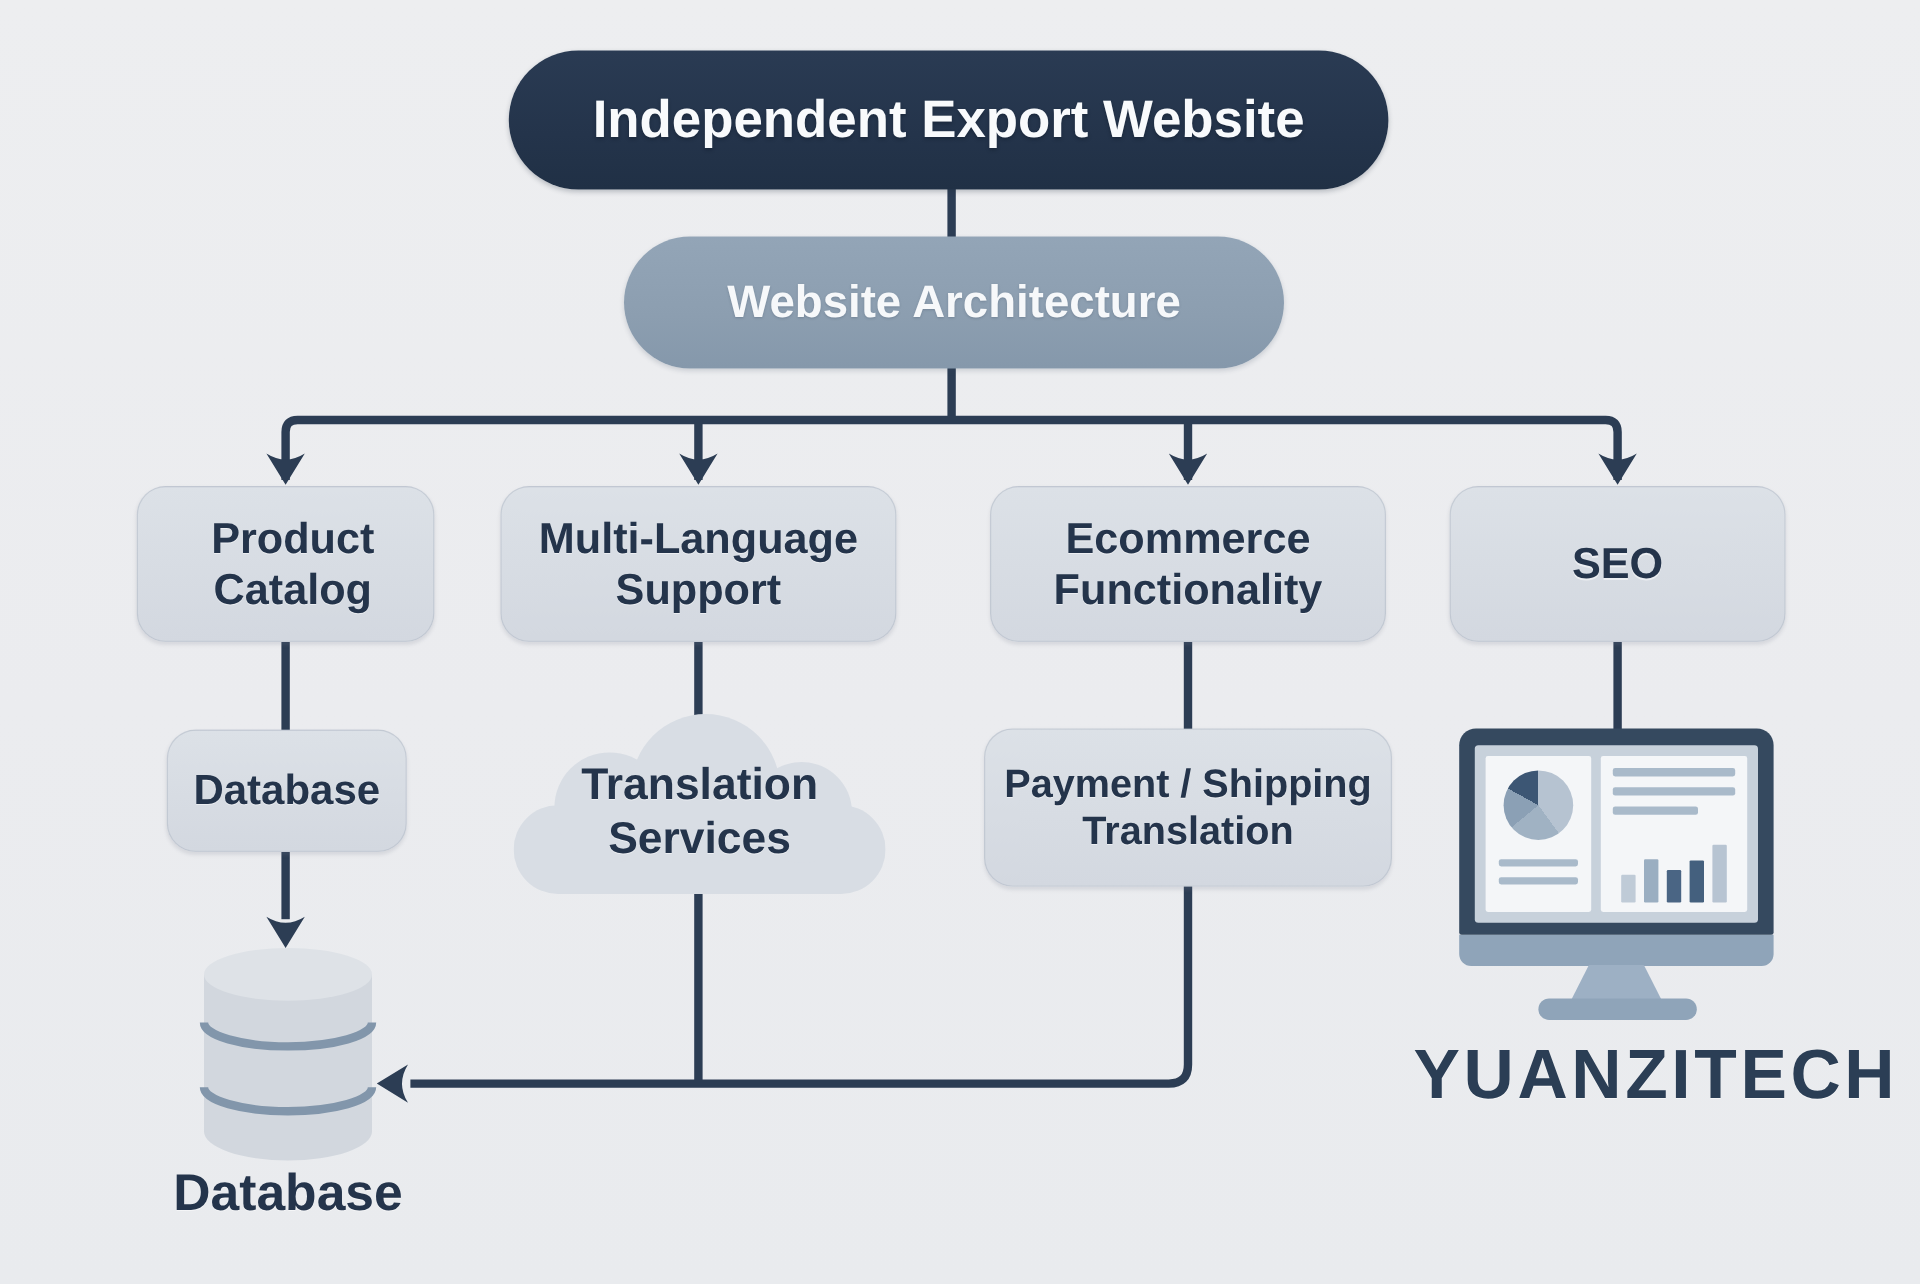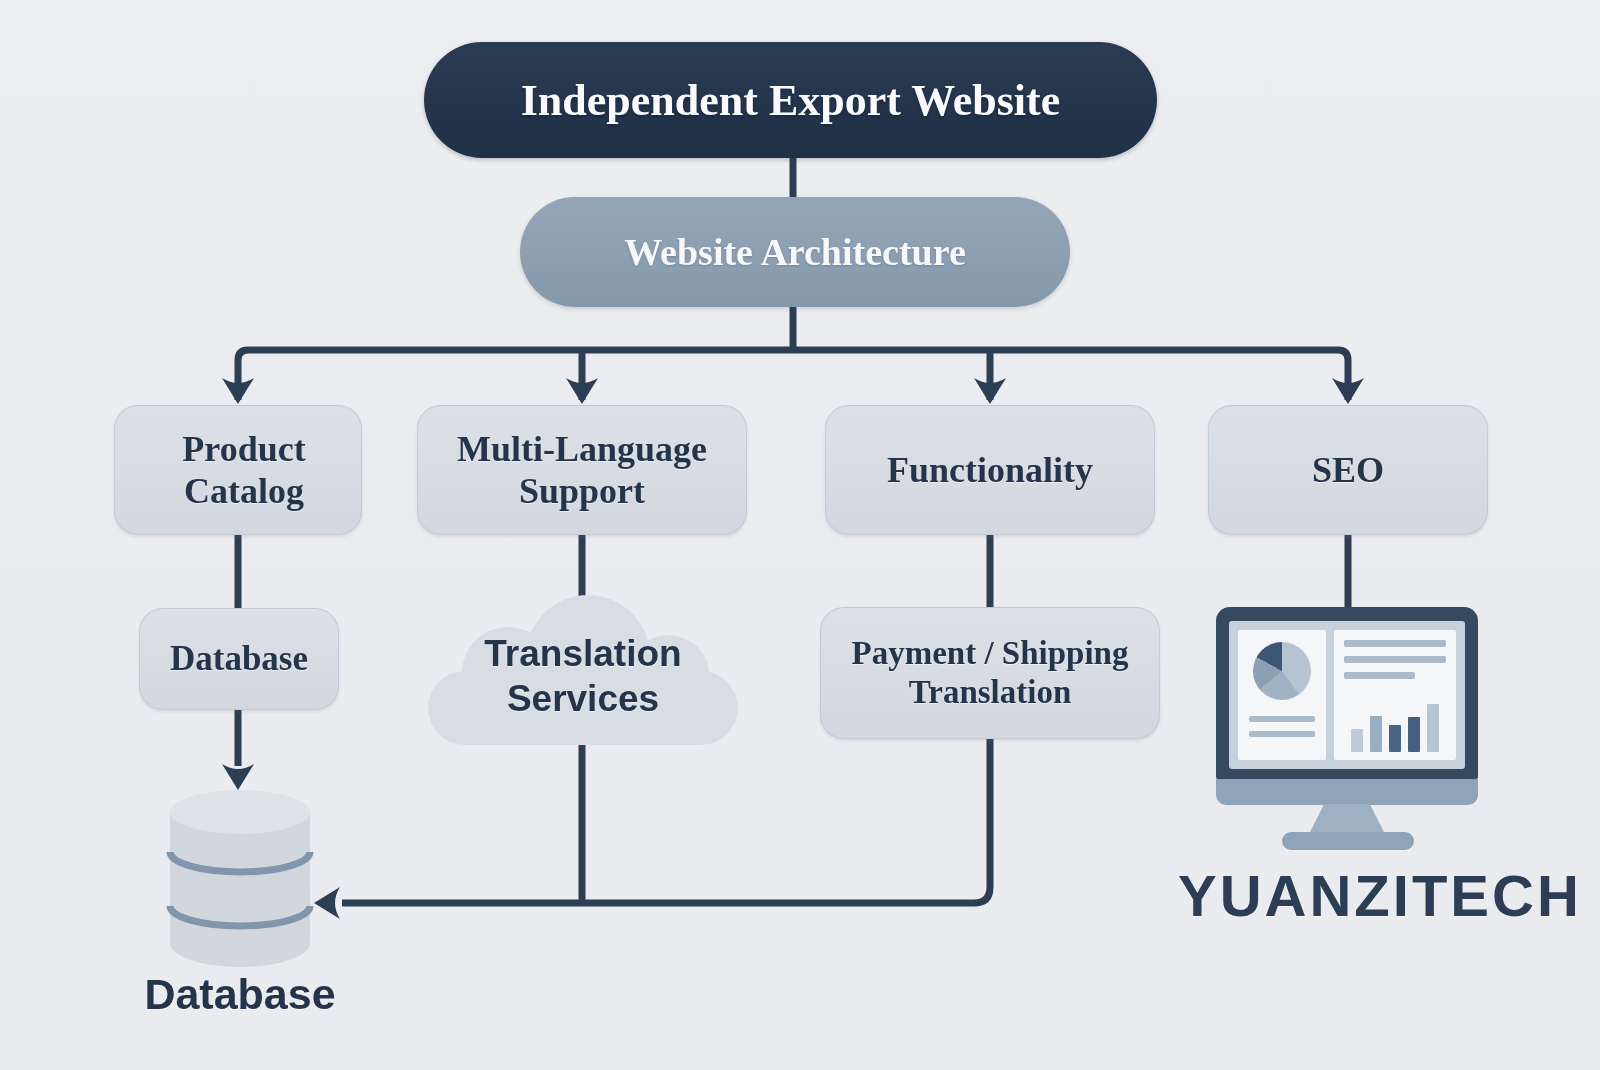--- a/index.html
+++ b/index.html
@@ -22,21 +22,20 @@
   }
   .arrowhead { fill: #2C3D54; stroke: none; }
 
   
   .node {
     position: absolute;
     display: flex; flex-direction: column;
     align-items: center; justify-content: center;
     text-align: center;
     box-sizing: border-box;
-    font-family: Liberation Serif, serif;
   }
   .pill-dark {
     left: 424px; top: 42px; width: 733px; height: 116px;
     background: linear-gradient(180deg, #2A3B53 0%, #24344B 60%, #203045 100%);
     border-radius: 58px;
     box-shadow: 0 2px 4px rgba(30,42,60,0.25);
   }
   .pill-dark .label {
     color: #F8FAFC; font-size: 44px; font-weight: 700;
     text-shadow: 0 2px 3px rgba(10,18,30,0.35);
@@ -204,20 +203,21 @@
     <span class="ln">Product</span>
     <span class="ln">Catalog</span>
   </div>
 
   <div class="node box" id="box-language">
     <span class="ln">Multi-Language</span>
     <span class="ln">Support</span>
   </div>
 
   <div class="node box" id="box-ecommerce">
+    <span class="ln">Ecommerce</span>
     <span class="ln">Functionality</span>
   </div>
 
   <div class="node box" id="box-seo">
     <span class="ln">SEO</span>
   </div>
 
   <div class="node box" id="box-database">
     <span class="ln">Database</span>
   </div>

